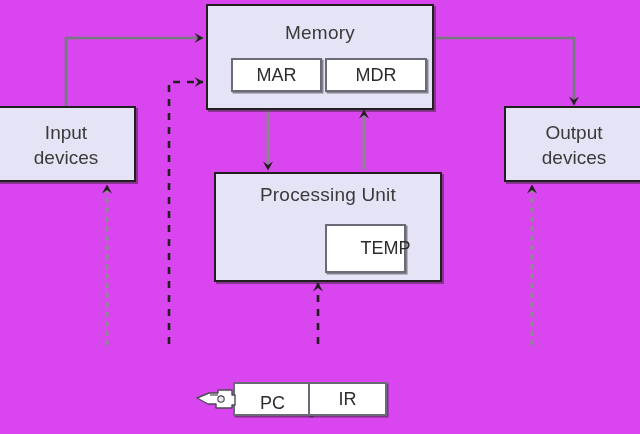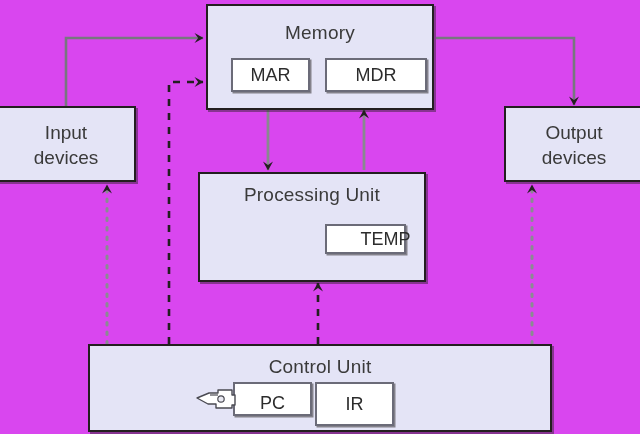--- a/index.html
+++ b/index.html
@@ -110,53 +110,50 @@
     <path d="M318,344 L318,283" fill="none" stroke="#231f20" stroke-width="2.6" stroke-dasharray="7 7" marker-end="url(#arrowDash)"></path>
 
     <path d="M107,344 L107,185" fill="none" stroke="#8a8a92" stroke-width="3" stroke-dasharray="2.5 7" stroke-linecap="round" marker-end="url(#arrowDot)"></path>
 
     <path d="M532,344 L532,185" fill="none" stroke="#8a8a92" stroke-width="3" stroke-dasharray="2.5 7" stroke-linecap="round" marker-end="url(#arrowDot)"></path>
   </svg>
 
   <div class="box" style="left:206px; top:4px; width:228px; height:106px;">
     <div class="box-title" style="top:16px;">Memory</div>
   </div>
-  <div class="reg" style="left:231px; top:58px; width:79px; height:34px;">
+  <div class="reg" style="left:231px; top:58px; width:91px; height:34px;">
     <span>MAR</span>
   </div>
   <div class="reg" style="left:325px; top:58px; width:102px; height:34px;">
     <span>MDR</span>
   </div>
 
   <div class="box" style="left:-4px; top:106px; width:140px; height:76px;">
     <div class="stacklabel" style="top:12px;">Input</div>
     <div class="stacklabel" style="top:37px;">devices</div>
   </div>
 
   <div class="box" style="left:504px; top:106px; width:140px; height:76px;">
     <div class="stacklabel" style="top:12px;">Output</div>
     <div class="stacklabel" style="top:37px;">devices</div>
   </div>
 
-  <div class="box" style="left:198px; top:172px; width:228px; height:110px;">
+  <div class="box" style="left:214px; top:172px; width:228px; height:110px;">
     <div class="box-title" style="top:10px;">Processing Unit</div>
   </div>
 
 
-  <div class="reg" style="left:325px; top:224px; width:81px; height:30px;padding-left:40px;">
+  <div class="reg" style="left:325px; top:224px; width:81px; height:49px;padding-left:40px;">
     <span>TEMP</span>
   </div>
 
-  <div class="box" style="left:88px; top:344px; width:464px; height:88px;">
-    <div class="box-title" style="top:10px;">Control Unit</div>
-  </div>
   <div class="reg" style="left:233px; top:382px; width:79px; height:34px;align-items:flex-end;">
     <span>PC</span>
   </div>
-  <div class="reg" style="left:315px; top:382px; width:79px; height:44px;">
+  <div class="reg" style="left:308px; top:382px; width:79px; height:34px;">
     <span>IR</span>
   </div>
 
   <div class="cursor-hand" style="left:194px; top:385px; width:48px; height:28px;">
     <svg width="48" height="28" viewBox="0 0 48 28" xmlns="http://www.w3.org/2000/svg">
       <g fill="#ffffff" stroke="#4a4a52" stroke-width="1.4" stroke-linejoin="round">
         <path d="M3,13 L15,8 L24,8 L24,5 L38,5 L38,10 L41,10 L41,20 L38,20 L38,23 L22,23 L22,19 L14,19 Z"></path>
       </g>
       <path d="M16,10 L24,10" stroke="#4a4a52" stroke-width="1.2" fill="none"></path>
       <circle cx="27" cy="14" r="3.2" fill="#e9e9f2" stroke="#4a4a52" stroke-width="1.2"></circle>

